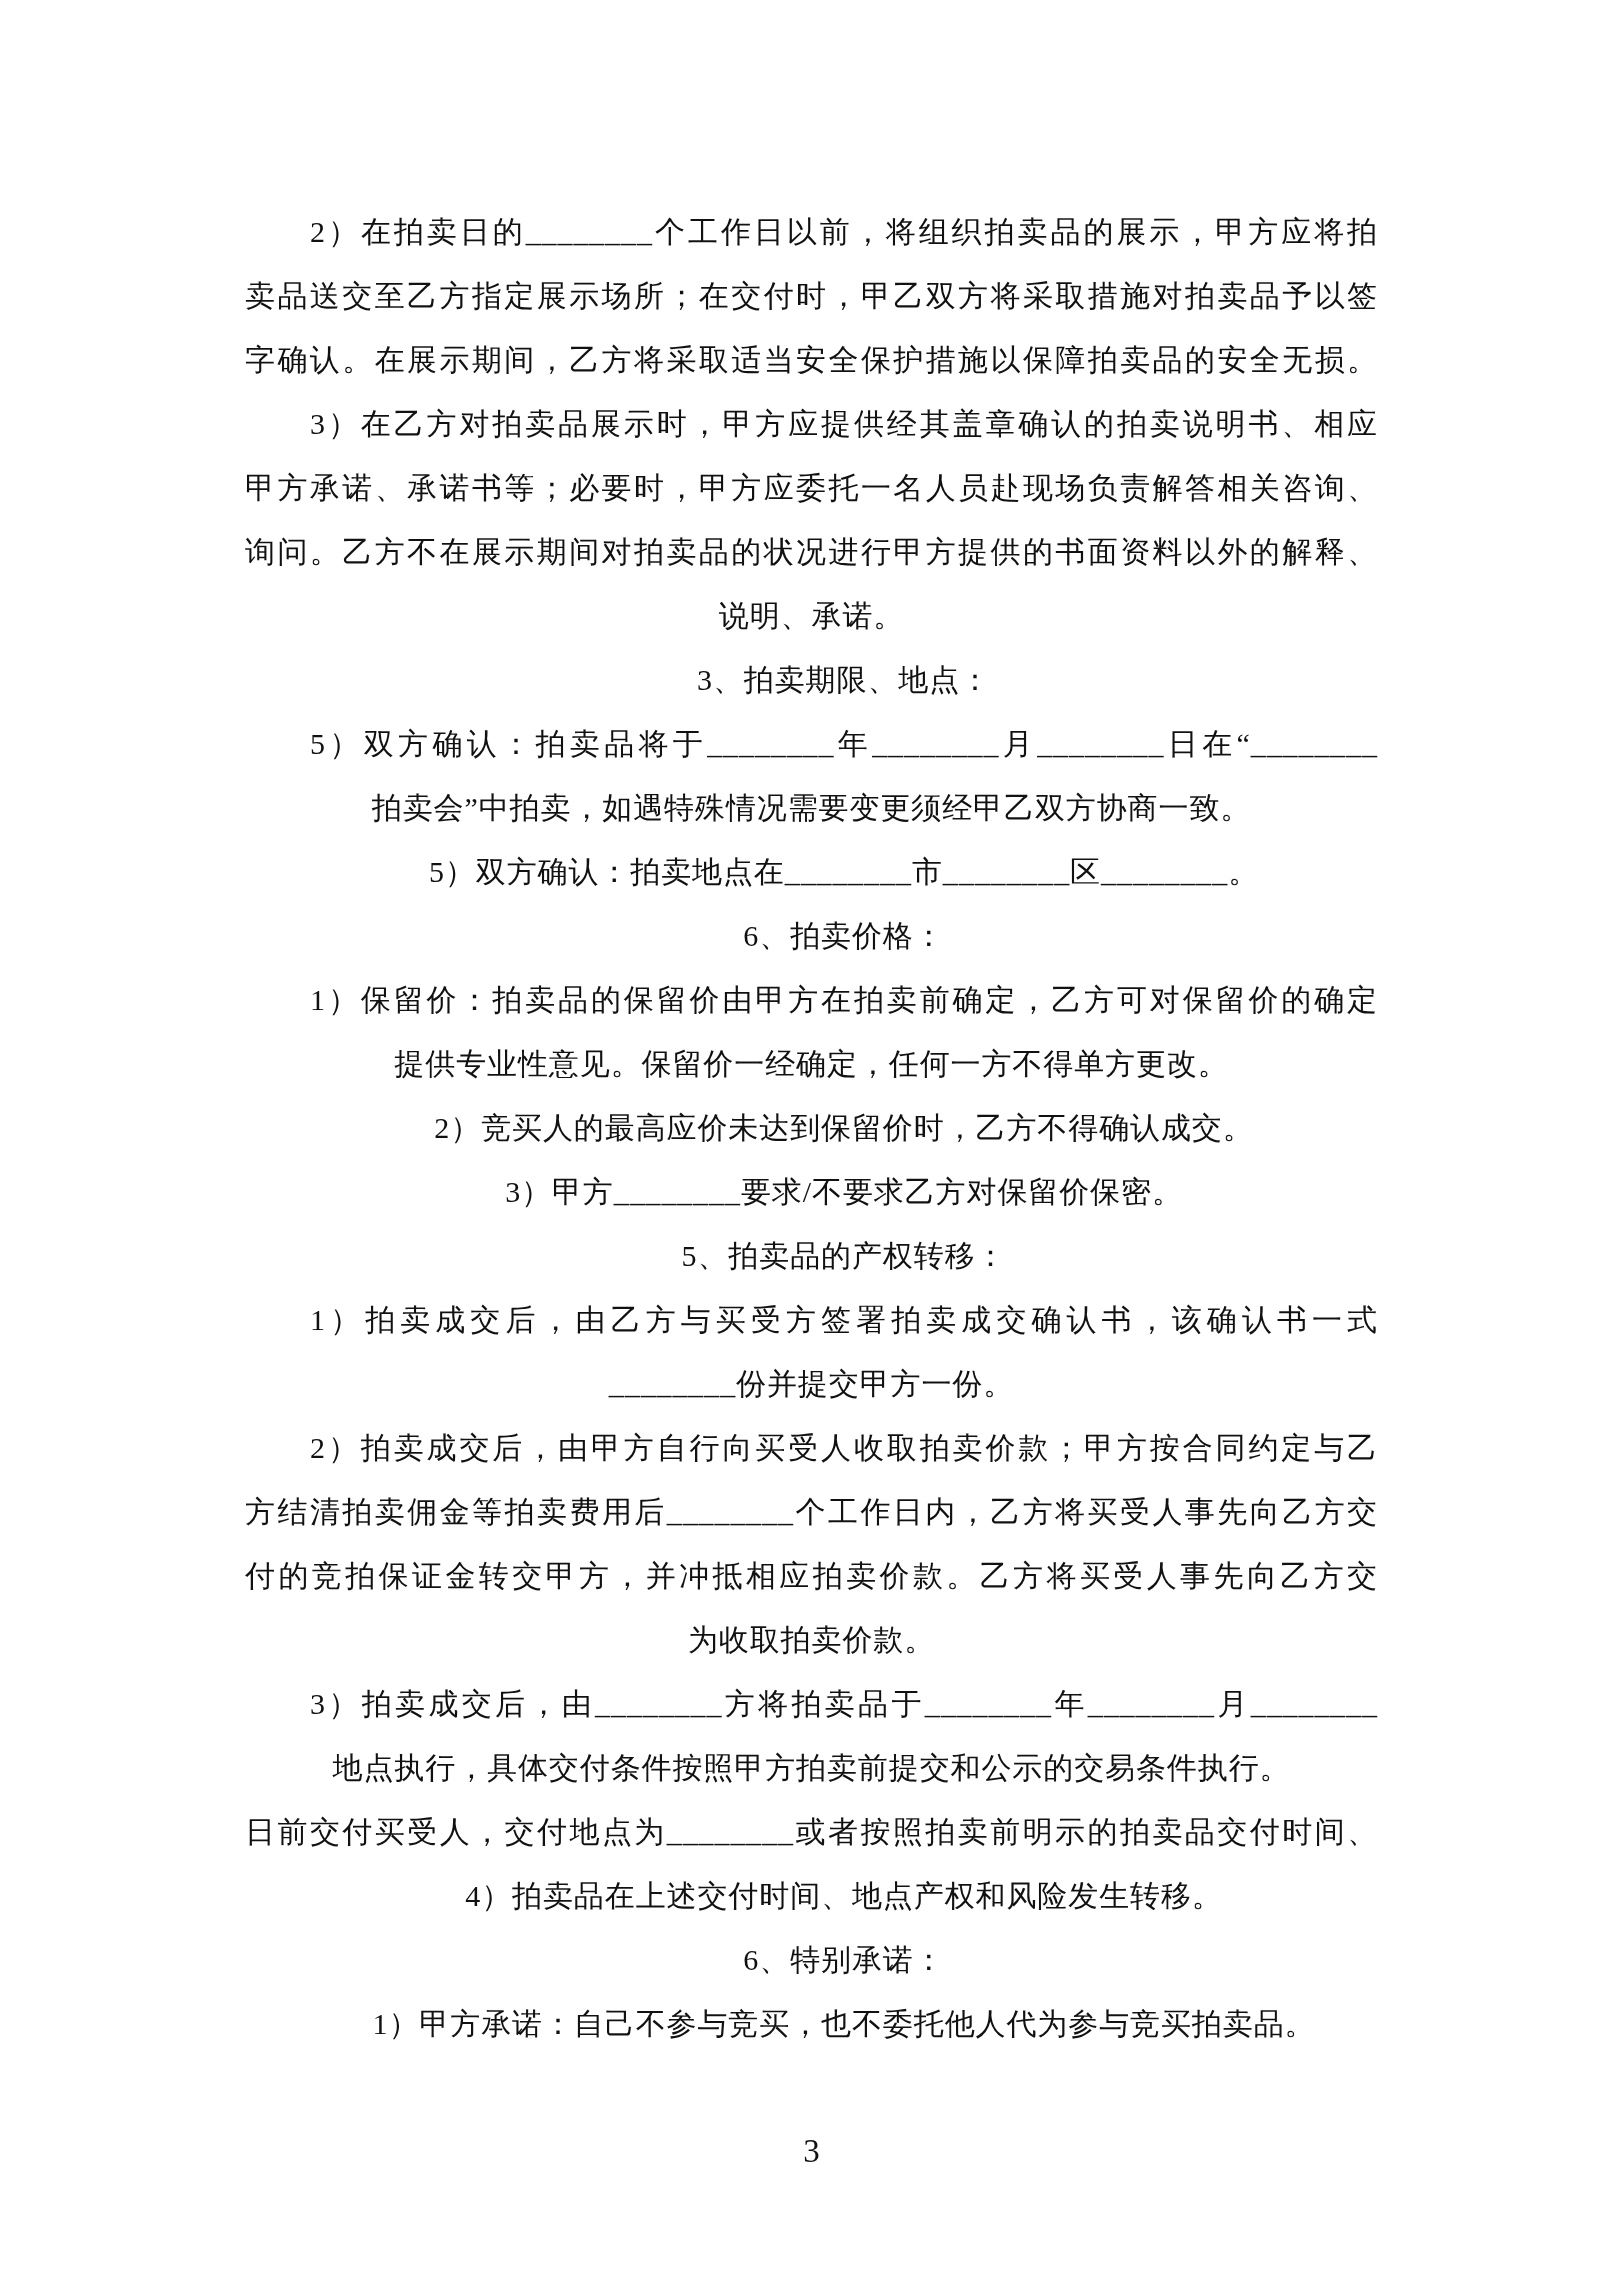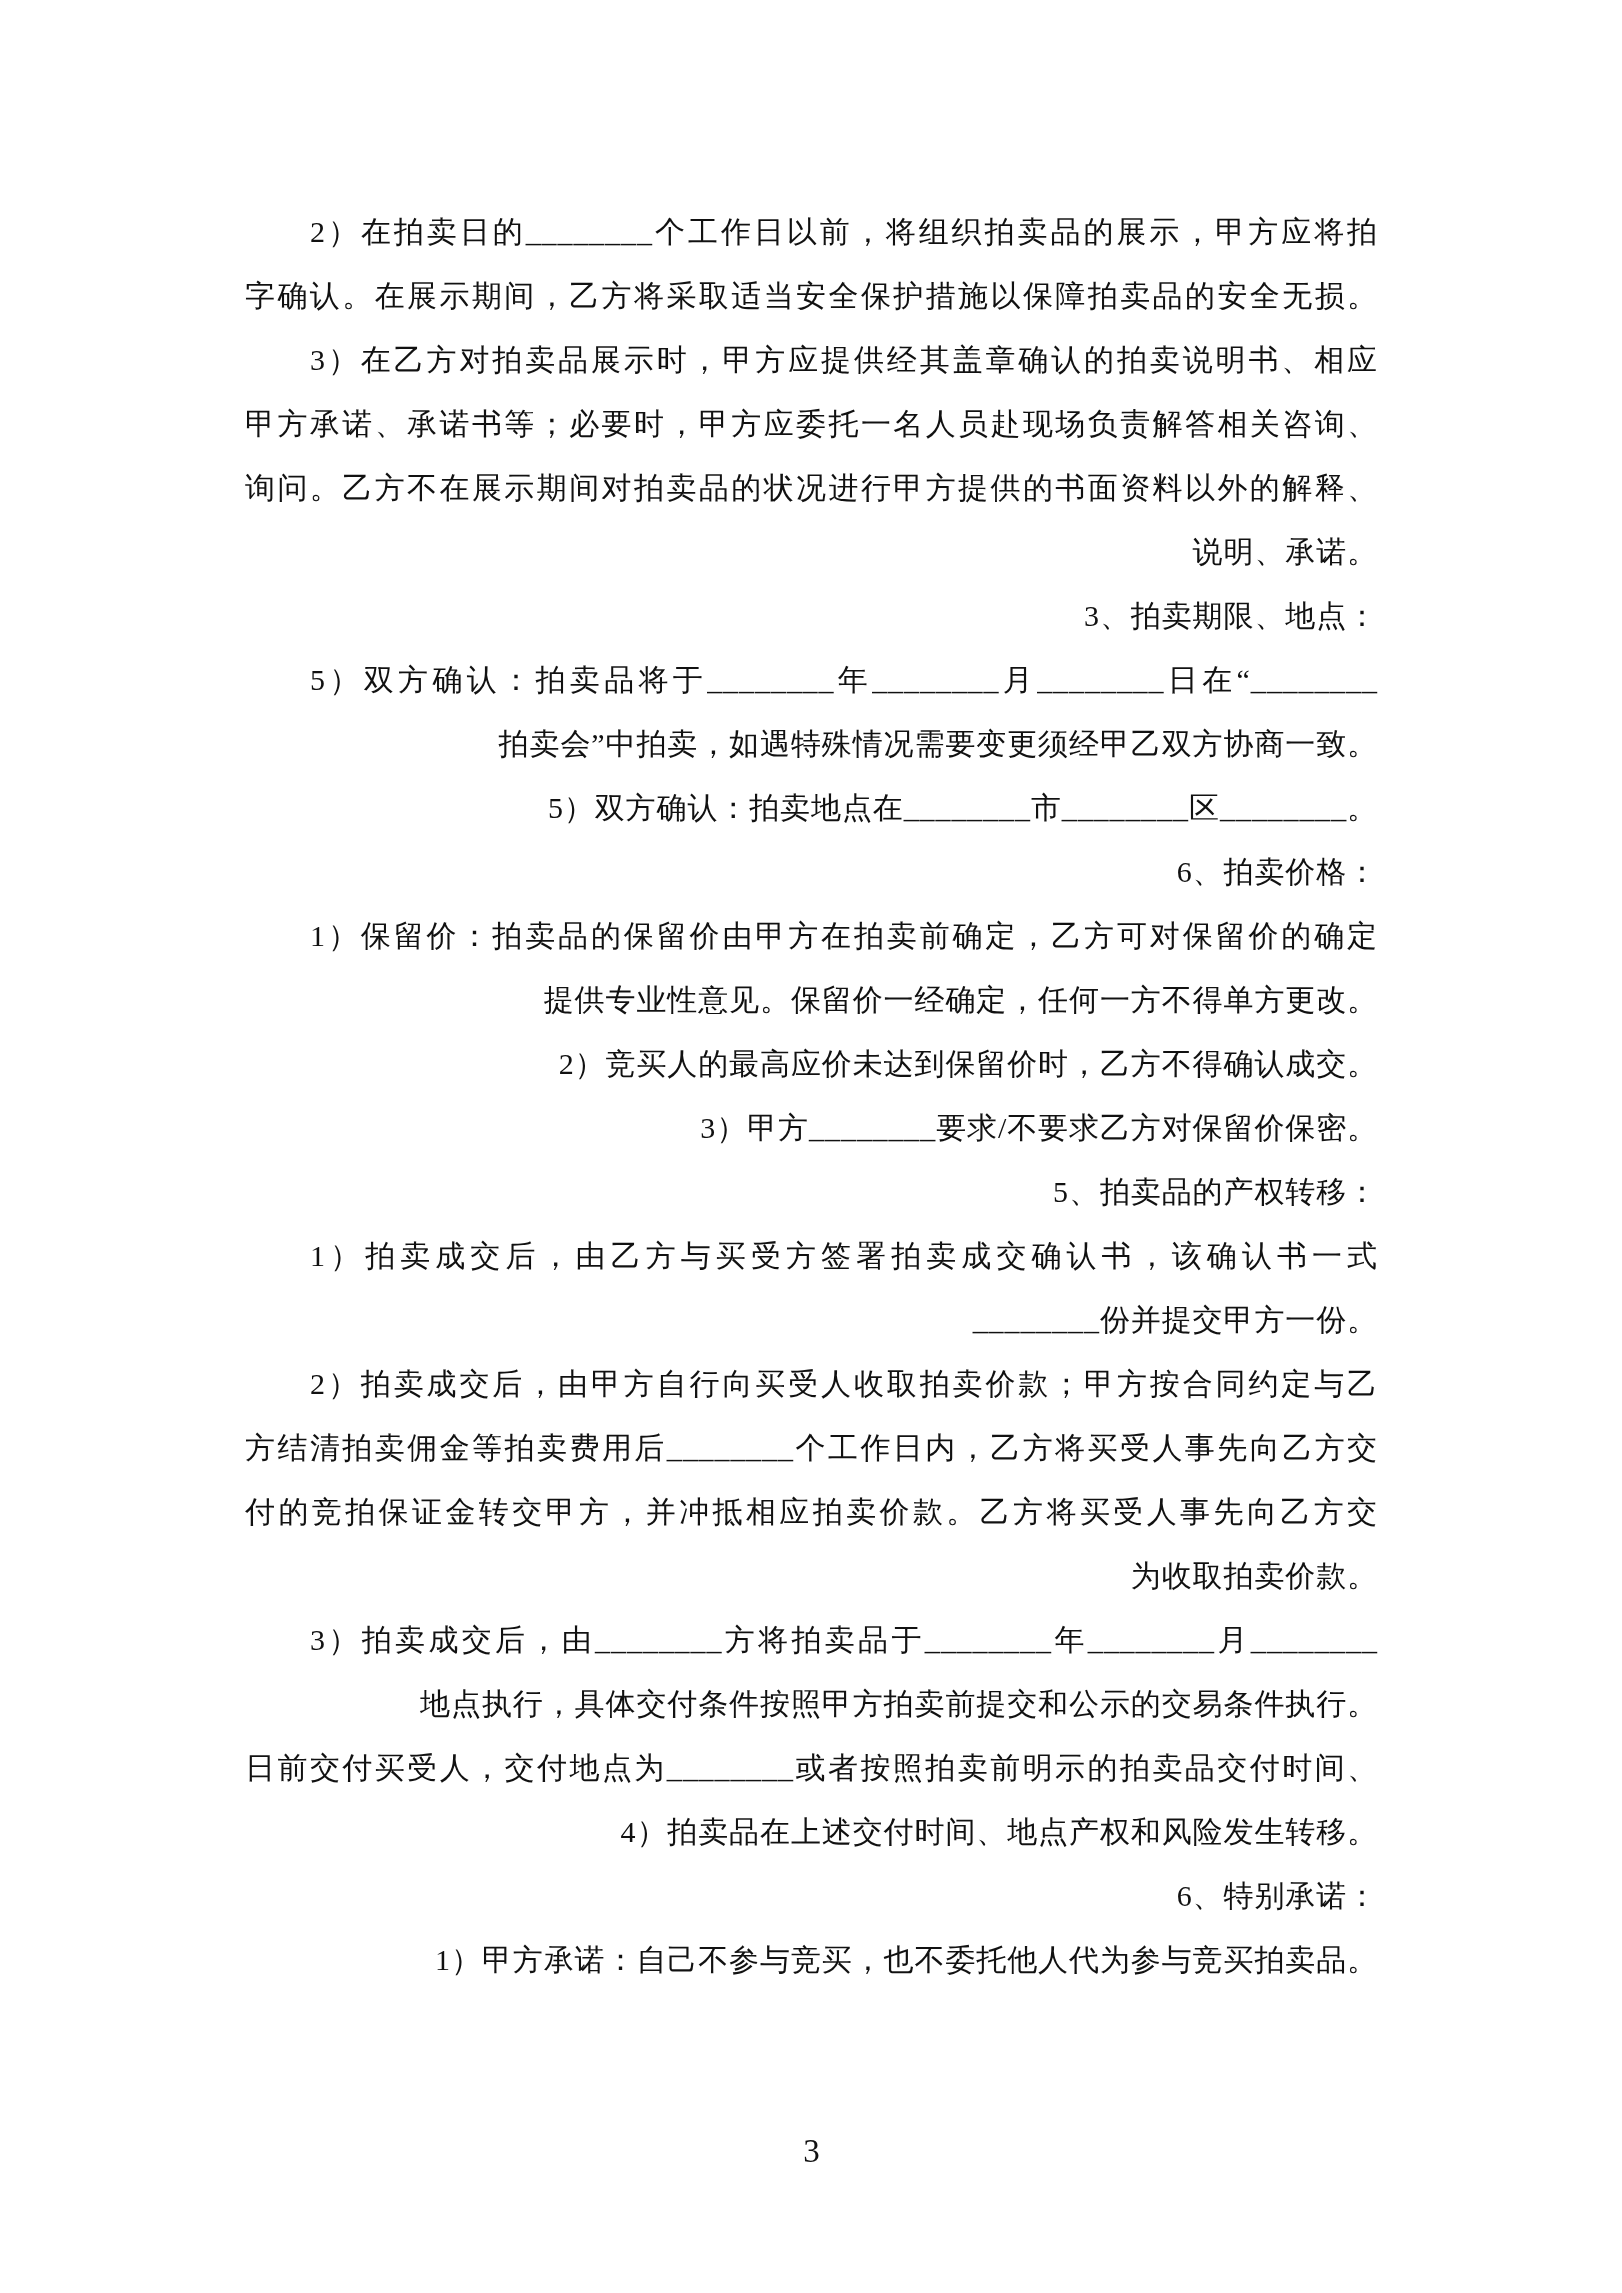--- a/index.html
+++ b/index.html
@@ -29,21 +29,21 @@
     width: 1133px;
   }
   .line {
     box-sizing: border-box;
     width: 100%;
     height: 64px;
     line-height: 64px;
     font-size: 30px;
     letter-spacing: 0.9px;
     overflow: hidden;
-    text-align: right;
+    text-align: center;
     white-space: normal;
   }
   .line.indent {
     padding-left: 65px;
   }
   .line.justify {
     text-align: justify;
     text-align-last: justify;
   }
   .page-num {
@@ -56,20 +56,21 @@
     line-height: 55px;
   }
 </style>
 </head>
 <body>
 
 <div class="page">
 
   <div class="body-text">
     <div class="line indent justify">2）在拍卖日的________个工作日以前，将组织拍卖品的展示，甲方应将拍</div>
+    <div class="line justify">卖品送交至乙方指定展示场所；在交付时，甲乙双方将采取措施对拍卖品予以签</div>
     <div class="line justify">字确认。在展示期间，乙方将采取适当安全保护措施以保障拍卖品的安全无损。</div>
     <div class="line indent justify">3）在乙方对拍卖品展示时，甲方应提供经其盖章确认的拍卖说明书、相应</div>
     <div class="line justify">甲方承诺、承诺书等；必要时，甲方应委托一名人员赴现场负责解答相关咨询、</div>
     <div class="line justify">询问。乙方不在展示期间对拍卖品的状况进行甲方提供的书面资料以外的解释、</div>
     <div class="line">说明、承诺。</div>
     <div class="line indent">3、拍卖期限、地点：</div>
     <div class="line indent justify">5）双方确认：拍卖品将于________年________月________日在“________</div>
     <div class="line">拍卖会”中拍卖，如遇特殊情况需要变更须经甲乙双方协商一致。</div>
     <div class="line indent">5）双方确认：拍卖地点在________市________区________。</div>
     <div class="line indent">6、拍卖价格：</div>

